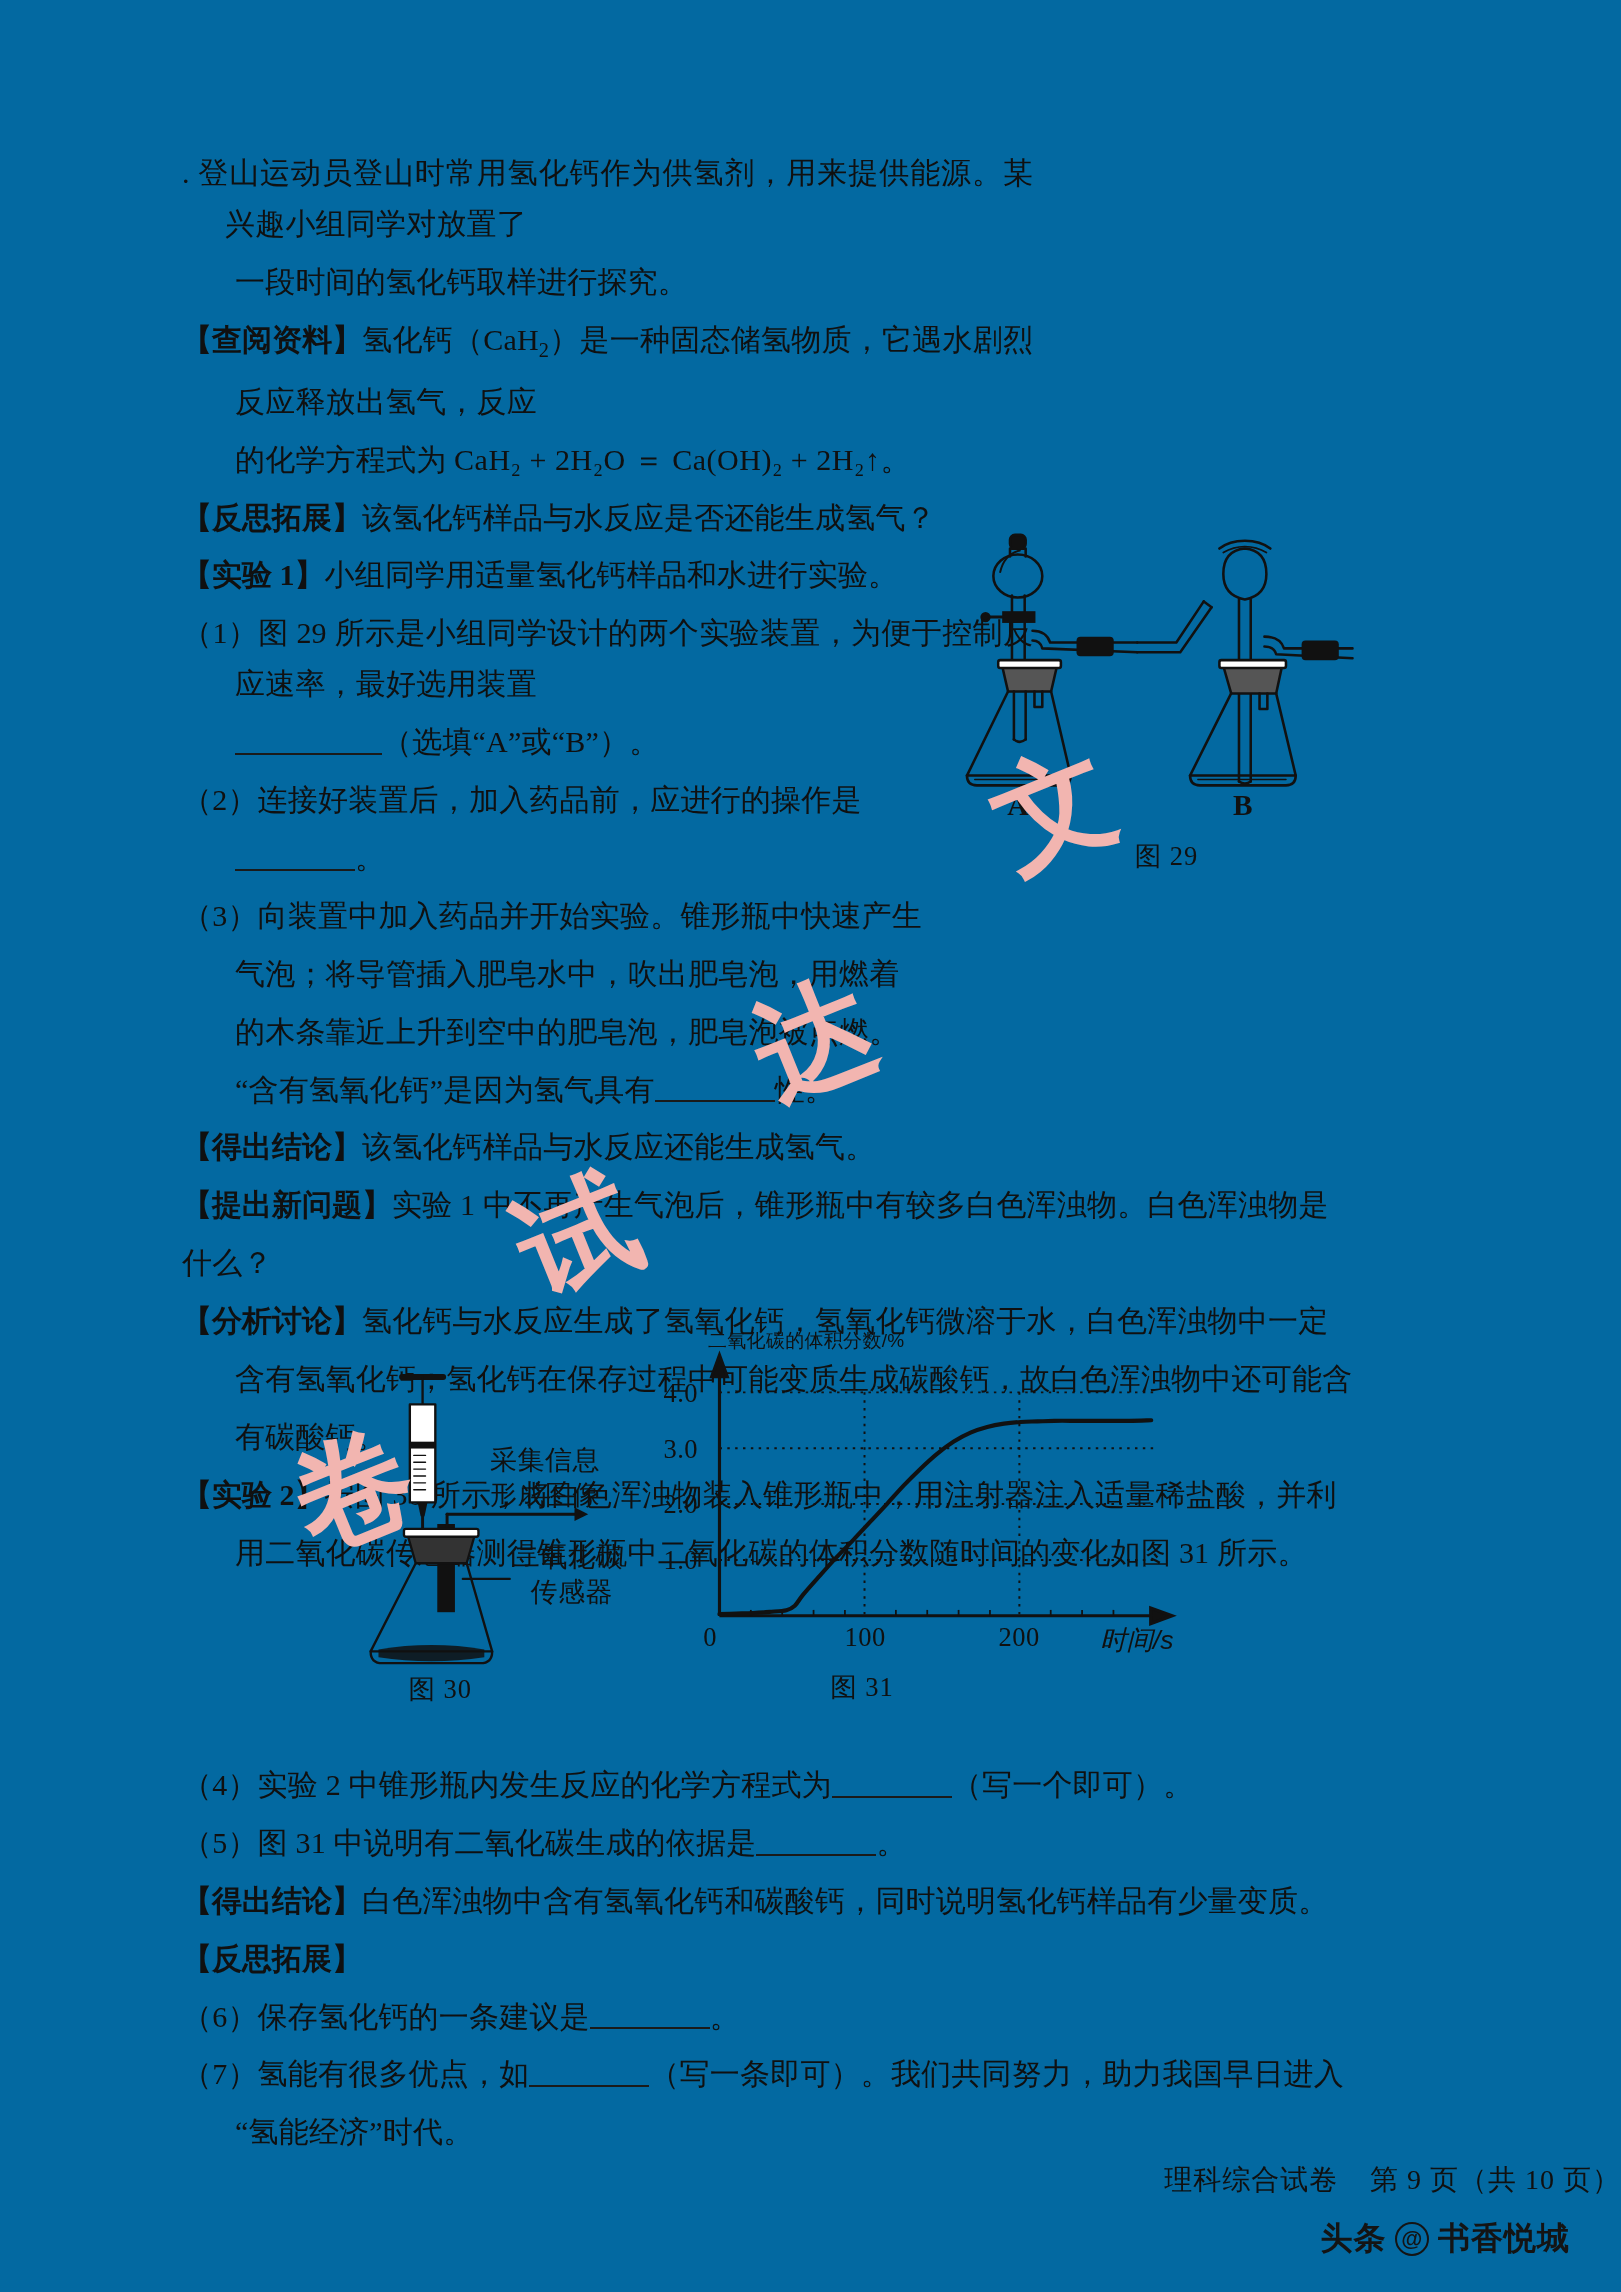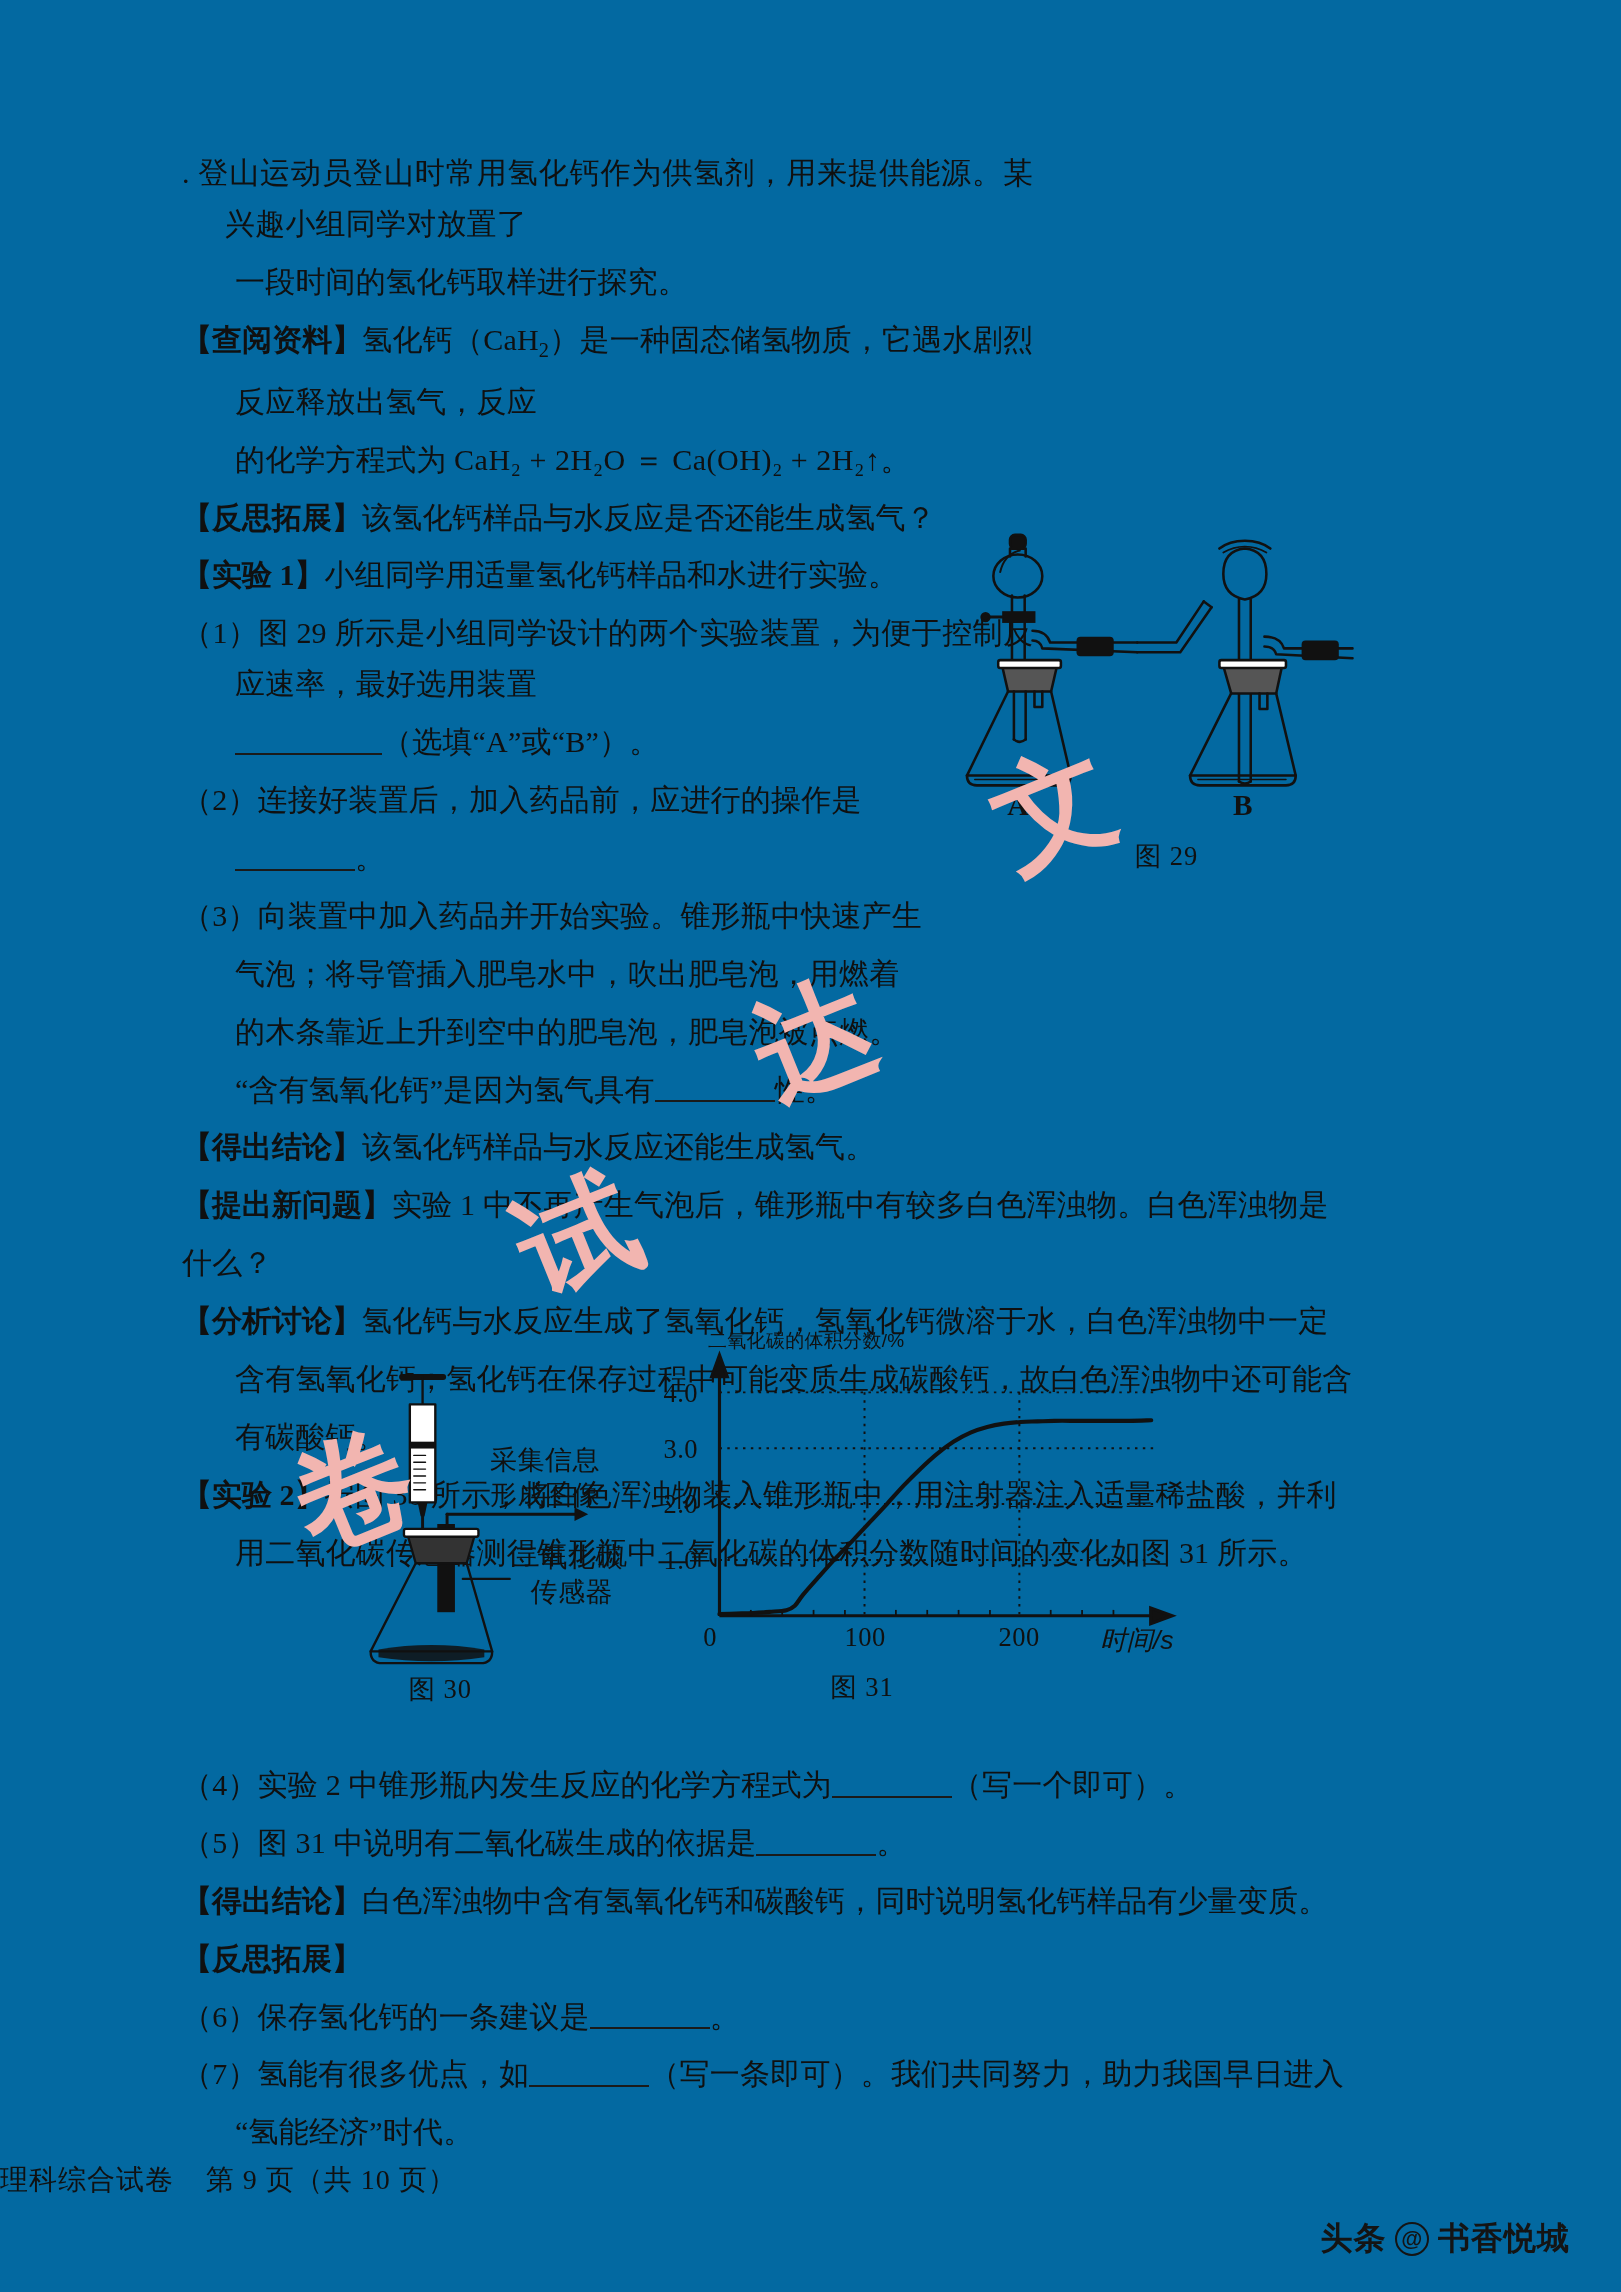--- a/index.html
+++ b/index.html
@@ -131,21 +131,21 @@
     white-space: nowrap;
     font-family: "Liberation Sans", sans-serif;
     font-style: italic;
   }
 
   
   #footer {
     position: absolute;
     left: 0; top: 2161px;
     width: 1621px;
-    text-align: left;
+    text-align: right;
     font-size: 28px;
     letter-spacing: 1px;
   }
   #footer .sep { display: inline-block; width: 15.7px; }
 
   
   .wm {
     position: absolute;
     color: #f2b5b0;
     font-family: "Liberation Serif", serif;

